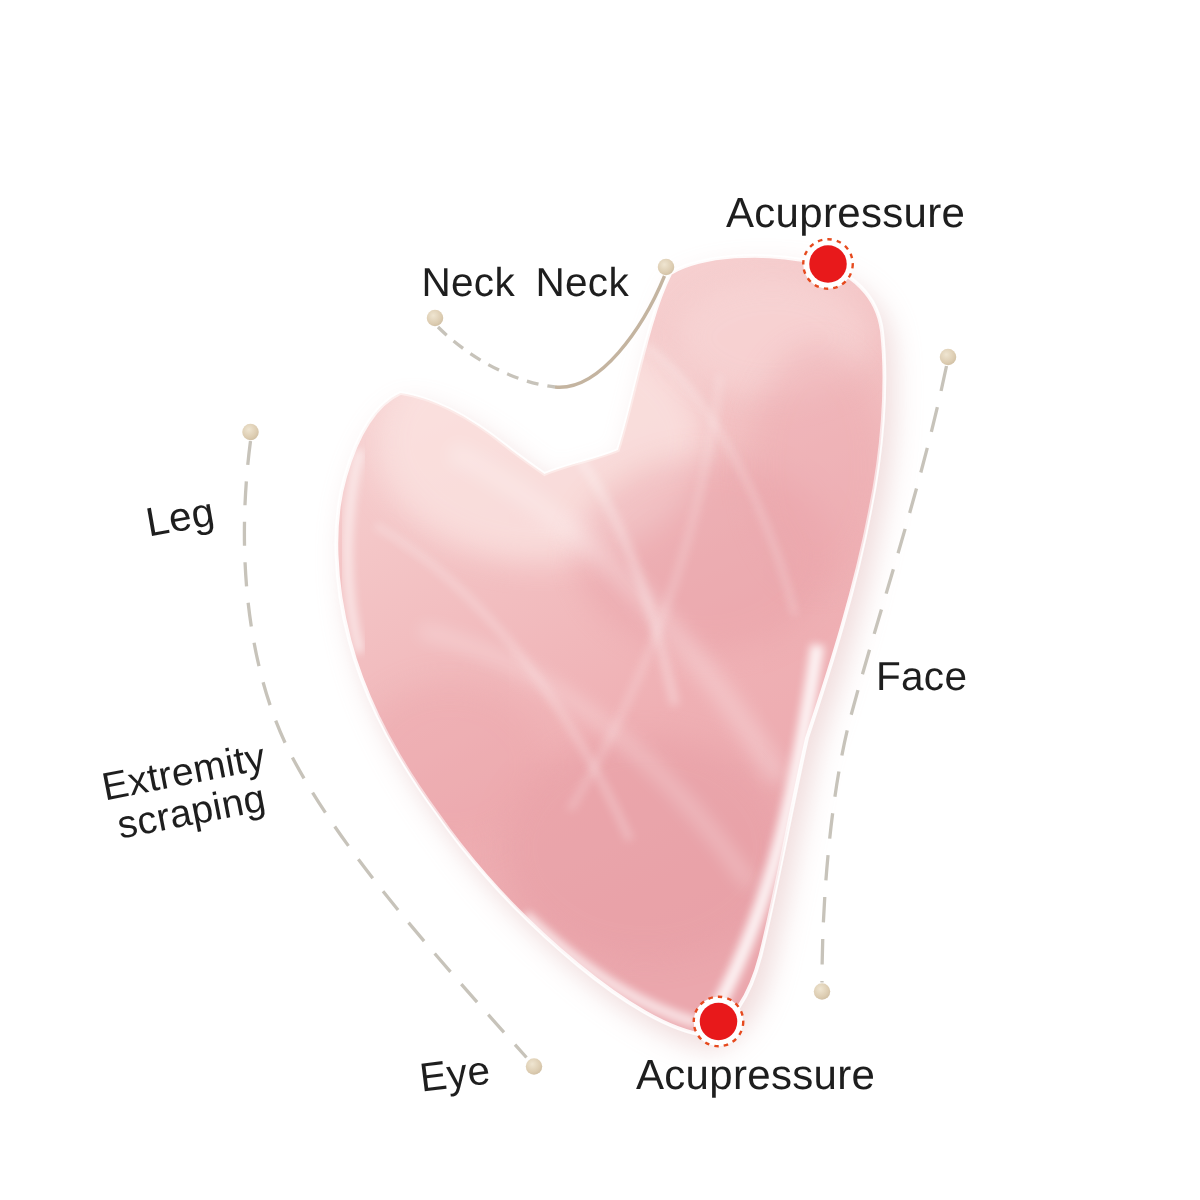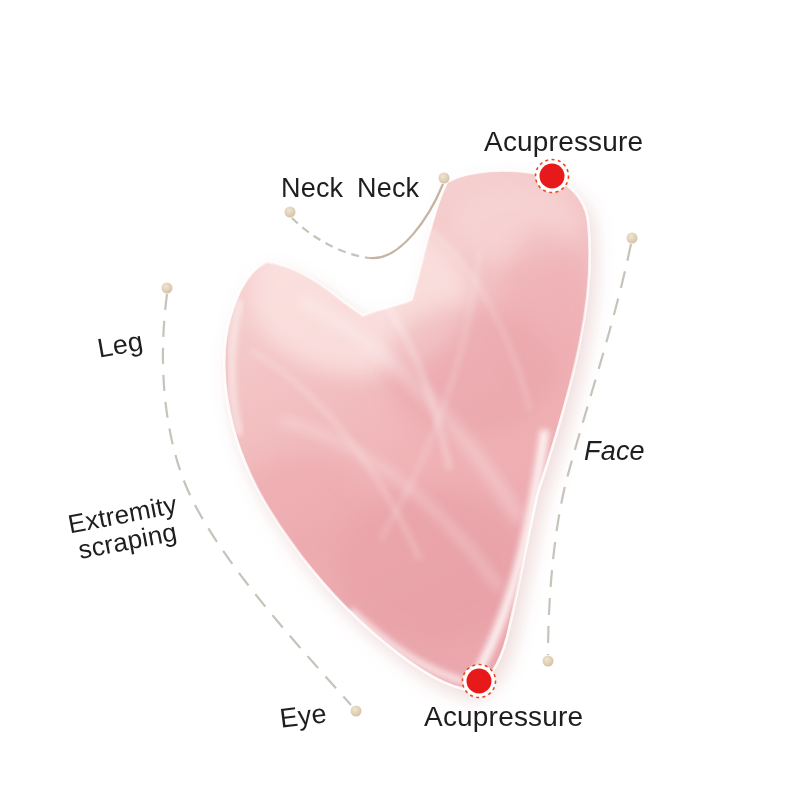--- a/index.html
+++ b/index.html
@@ -134,19 +134,19 @@
 
   <div class="callout cap-md" style="left:357px;top:173px;">Neck</div>
 
   <div class="callout cap-md rot-leg" style="left:95px;top:334px;">Leg</div>
 
   <div class="callout extremity" style="left:50px;top:501px;">
     <div>Extremity</div>
     <div>scraping</div>
   </div>
 
-  <div class="callout cap-md" style="left:584px;top:436px;font-style:italic;">Face</div>
+  <div class="callout cap-md" style="left:584px;top:436px;">Face</div>
 
   <div class="callout cap-md rot-eye" style="left:278px;top:704px;">Eye</div>
 
   <div class="callout cap-lg" style="left:424px;top:701px;">Acupressure</div>
 
 </div>
 
 </body></html>

